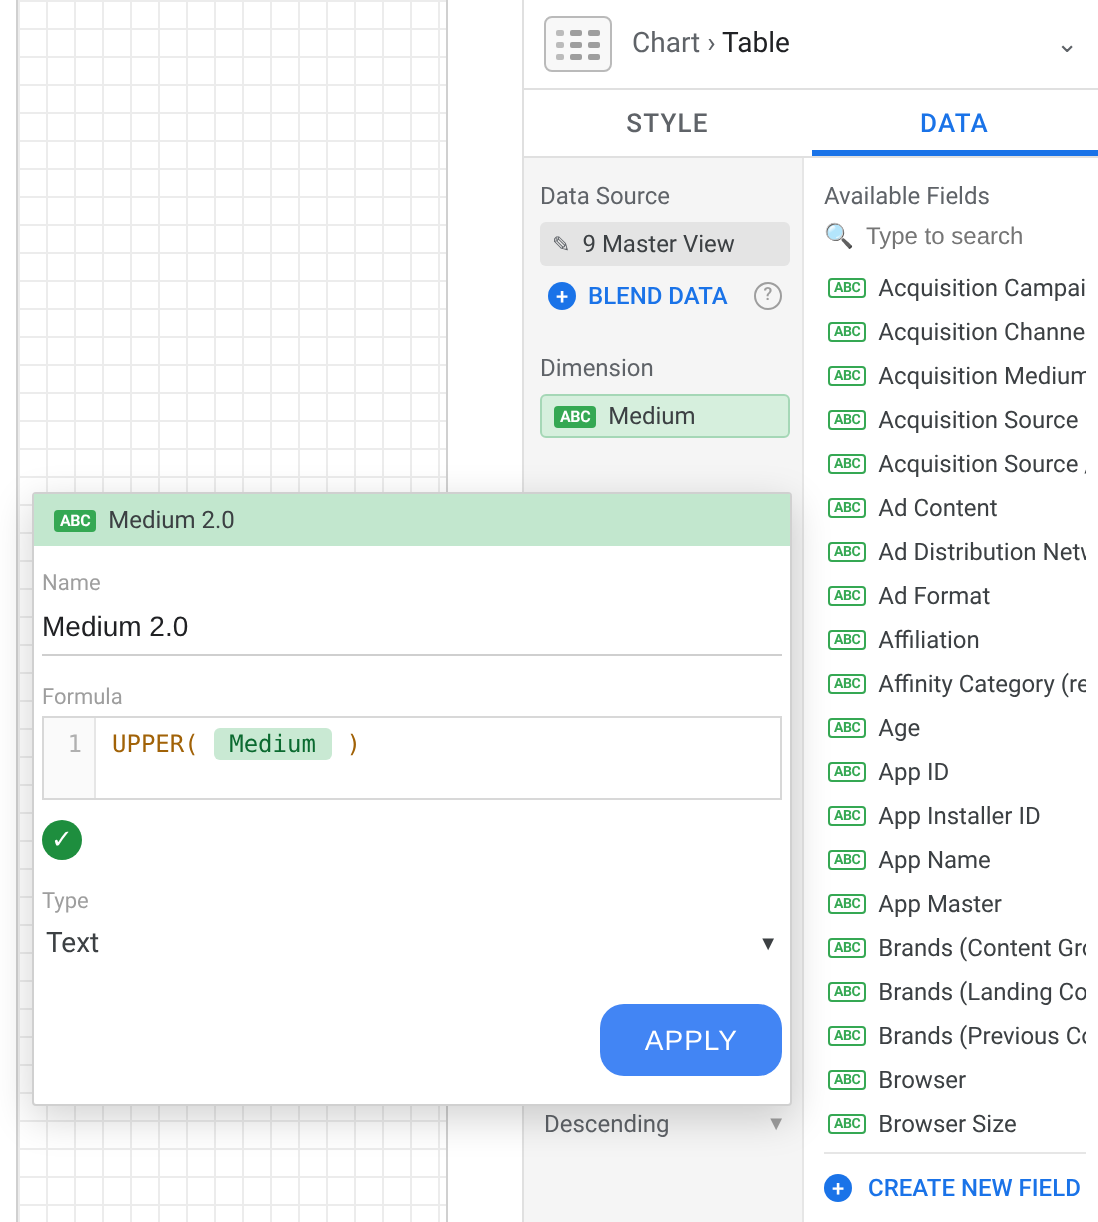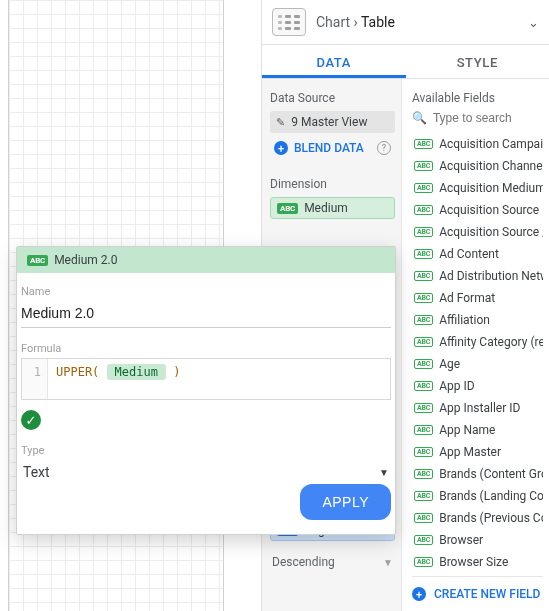--- a/index.html
+++ b/index.html
@@ -344,20 +344,21 @@
     color: #fff;
     font-size: 13px;
     margin-bottom: 14px;
   }
   .type-select {
     display: flex;
     align-items: center;
     justify-content: space-between;
     font-size: 14px;
     padding: 4px 2px;
+    margin-bottom: 18px;
   }
   .type-select .caret { font-size: 10px; }
   .apply-btn {
     float: right;
     background: #4285f4;
     color: #fff;
     border: none;
     padding: 10px 22px;
     font-size: 14px;
     letter-spacing: .5px;
@@ -393,22 +394,22 @@
     </div>
     <div class="breadcrumb">
       <span>Chart</span>
       <span>›</span>
       <b>Table</b>
     </div>
     <span class="chevron">⌄</span>
   </div>
 
   <div class="tabs">
+    <div class="tab">STYLE</div>
     <div class="tab active">DATA</div>
-    <div class="tab">STYLE</div>
   </div>
 
   <div class="panel-body">
 
     <div class="config-col">
       <div class="section-label">Data Source</div>
       <div class="ds-row">
         <span class="pencil">✎</span>
         <span>9 Master View</span>
       </div>

